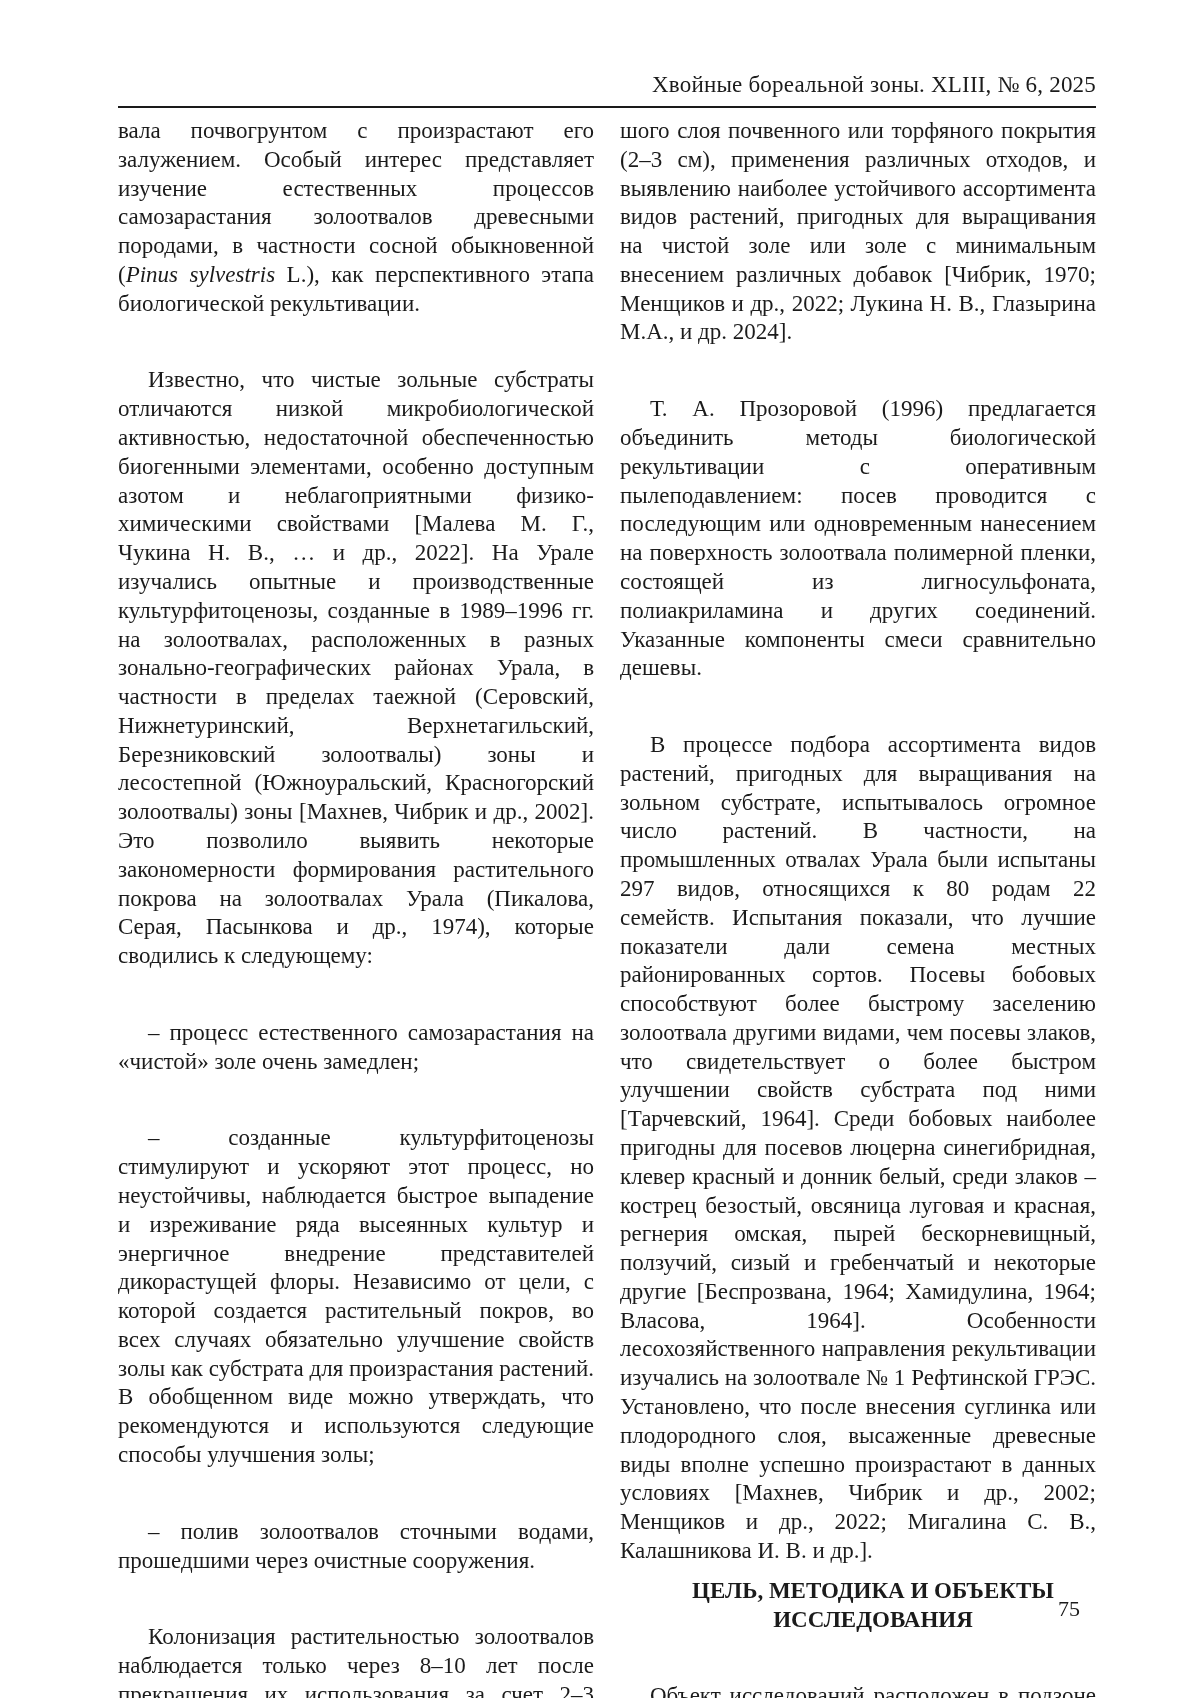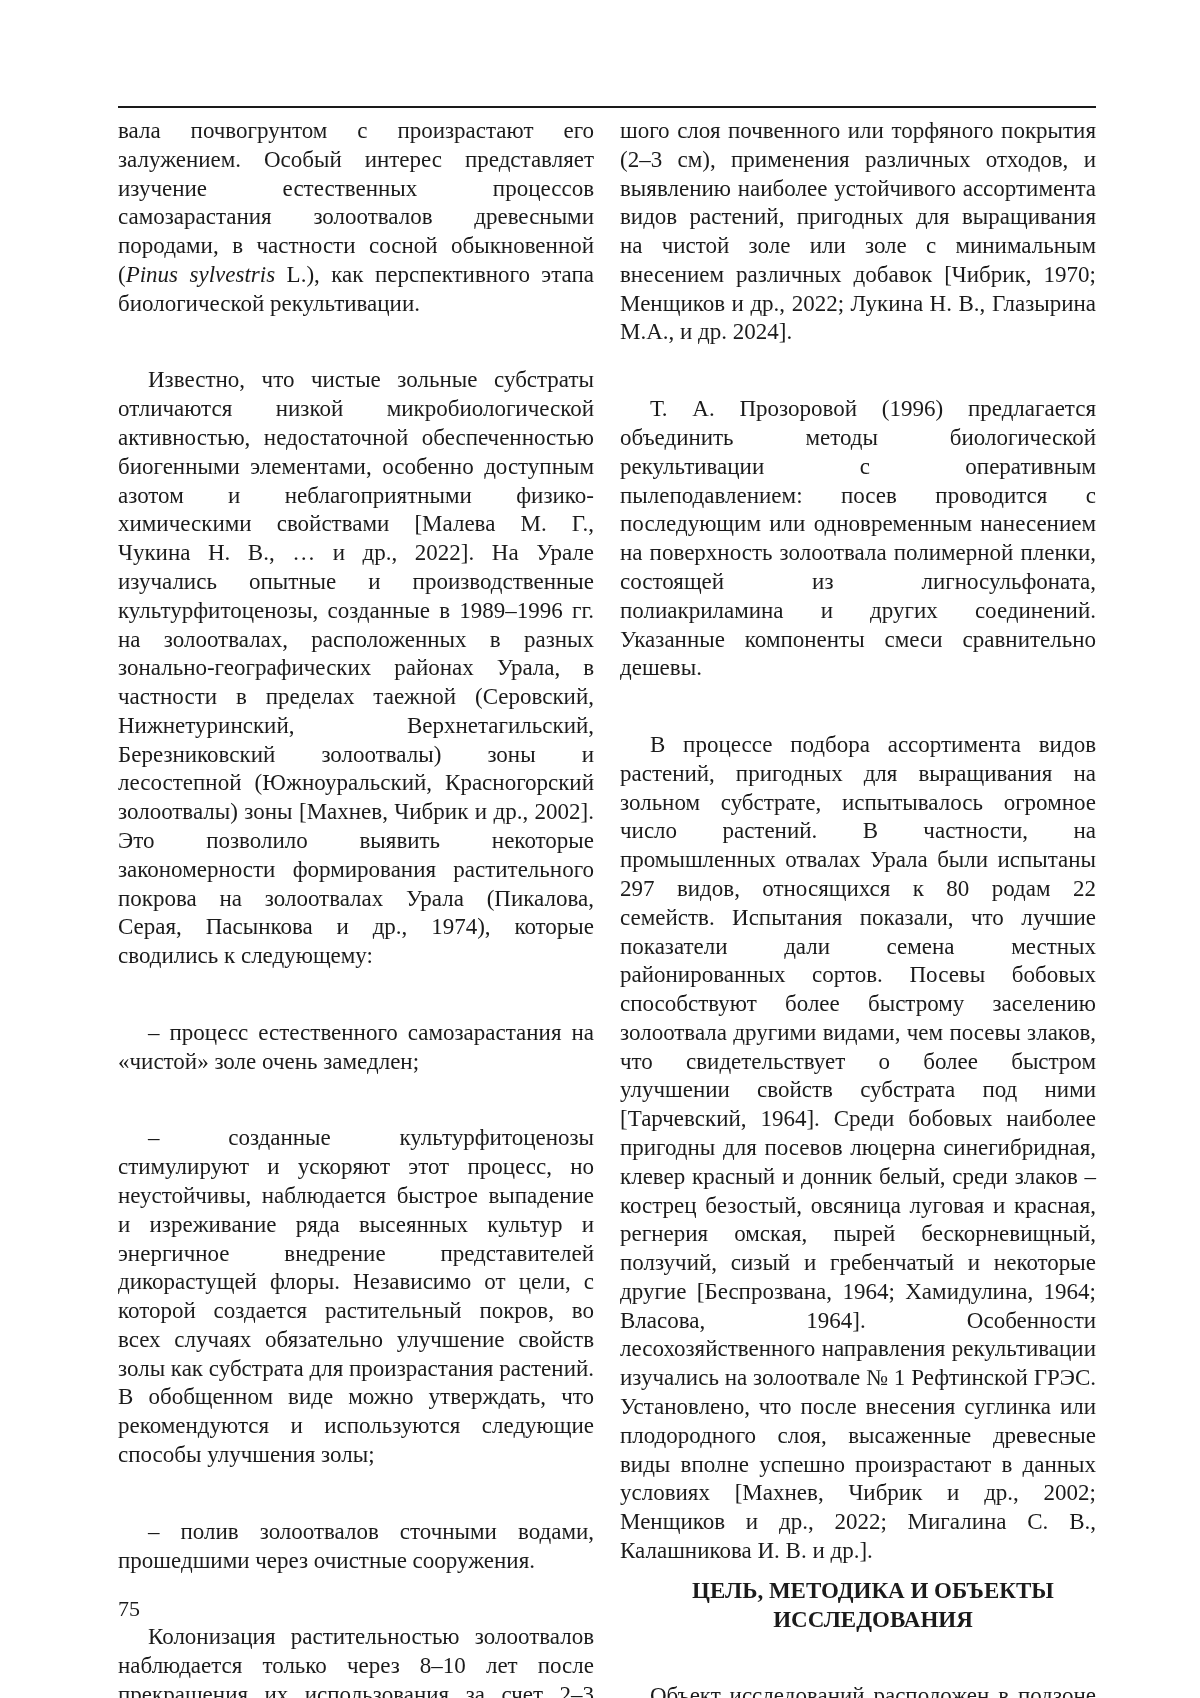--- a/index.html
+++ b/index.html
@@ -44,29 +44,30 @@
   p.heading{
     font-weight:bold;
     text-indent:0;
     padding-left:30px;
     margin-top:11px;
     text-align:center;
   }
   .it{font-style:italic;}
   .page-number{
     position:absolute;
-    top:1596px;left:118px;width:978px;
-    text-align:left;
+    top:1596px;left:102px;width:978px;
+    text-align:right;
     font-size:22px;
   }
 </style>
 </head>
 <body>
 
 <div class="page">
+  <div class="running-head">Хвойные бореальной зоны. XLIII, № 6, 2025</div>
   <hr class="head-rule">
 
   <div class="body-block">
     <div class="col">
         <p class="opening"><span>вала почвогрунтом с произрастают его залужением. Особый интерес представляет изучение естественных процессов самозарастания золоотвалов древесными породами, в частности сосной обыкновенной (</span><span class="it">Pinus sylvestris</span><span> L.), как перспективного этапа биологической рекультивации.</span></p>
         <p class="para"><span>Известно, что чистые зольные субстраты отличаются низкой микробиологической активностью, недостаточной обеспеченностью биогенными элементами, особенно доступным азотом и неблагоприятными физико-химическими свойствами [Малева М. Г., Чукина Н. В., … и др., 2022]. На Урале изучались опытные и производственные культурфитоценозы, созданные в 1989–1996 гг. на золоотвалах, расположенных в разных зонально-географических районах Урала, в частности в пределах таежной (Серовский, Нижнетуринский, Верхнетагильский, Березниковский золоотвалы) зоны и лесостепной (Южноуральский, Красногорский золоотвалы) зоны [Махнев, Чибрик и др., 2002]. Это позволило выявить некоторые закономерности формирования растительного покрова на золоотвалах Урала (Пикалова, Серая, Пасынкова и др., 1974), которые сводились к следующему:</span></p>
         <p class="para"><span>– процесс естественного самозарастания на «чистой» золе очень замедлен;</span></p>
         <p class="para"><span>– созданные культурфитоценозы стимулируют и ускоряют этот процесс, но неустойчивы, наблюдается быстрое выпадение и изреживание ряда высеянных культур и энергичное внедрение представителей дикорастущей флоры. Независимо от цели, с которой создается растительный покров, во всех случаях обязательно улучшение свойств золы как субстрата для произрастания растений. В обобщенном виде можно утверждать, что рекомендуются и используются следующие способы улучшения золы;</span></p>
         <p class="para"><span>– полив золоотвалов сточными водами, прошедшими через очистные сооружения.</span></p>
         <p class="para"><span>Колонизация растительностью золоотвалов наблюдается только через 8–10 лет после прекращения их использования за счет 2–3 особо устойчивых видов [Тарческий, 1964; Махнев, Чибрик и др., 2002]. Большую проблему создают и пыльные бури на золоотвалах, оказывая негативное воздействие на окружающие природные экосистемы на территории, во много раз превосходящие площади отвалов. Поэтому такие отвалы нуждаются в первоочередной биологической рекультивации.</span></p>

